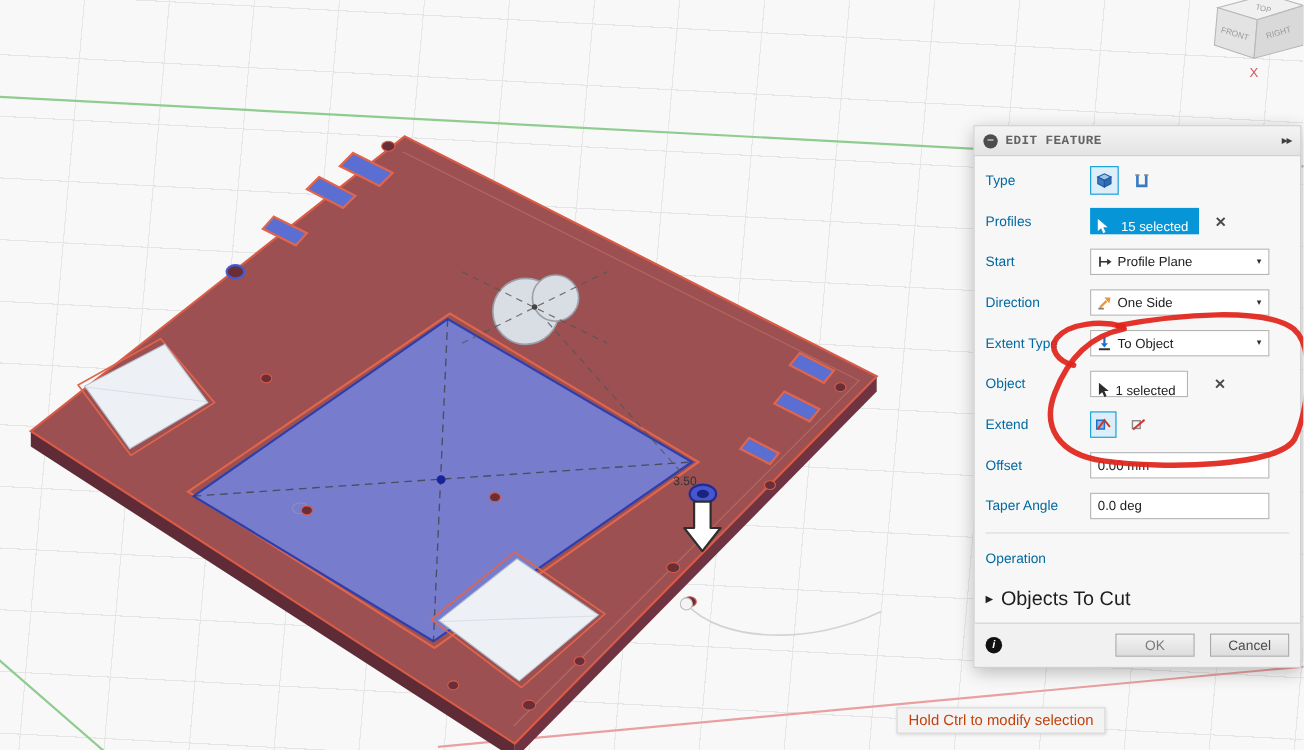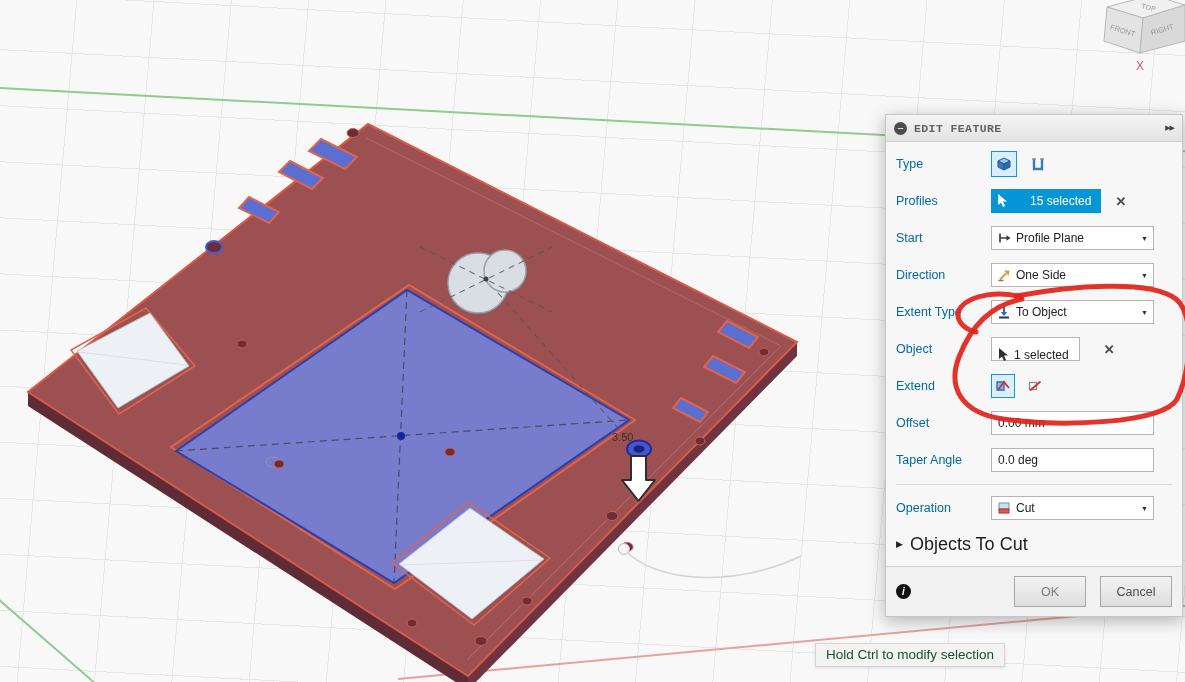--- a/index.html
+++ b/index.html
@@ -35,46 +35,46 @@
   .dlg-title{font-size:11.5px;font-weight:bold;color:#636363;letter-spacing:.4px;font-family:Liberation Mono, monospace;}
   .dock{margin-left:auto;font-size:7px;color:#3f3f3f;letter-spacing:-1px;}
   .dlg-body{padding:9px 10px 2px;}
   .row{display:flex;align-items:center;height:26px;margin-bottom:11px;}
   .lbl{width:95px;flex:none;font-size:12.5px;color:#0369a1;}
   .dd{width:163px;height:24px;box-sizing:border-box;border:1px solid #b5b5b5;background:#fff;
     display:flex;align-items:center;gap:5px;padding:0 5px;font-size:12px;color:#222;cursor:default;}
   .caret{margin-left:auto;font-size:7px;color:#2e2e2e;}
   .fld{width:163px;height:24px;box-sizing:border-box;border:1px solid #b5b5b5;background:#fff;
     font-size:12px;color:#222;padding:0 6px;font-family:inherit;}
-  .selbtn-blue{height:24px;display:flex;align-items:center;gap:22px;background:#0696d7;color:#fff;
+  .selbtn-blue{height:24px;display:flex;align-items:flex-end;gap:11px;background:#0696d7;color:#fff;
     font-size:12px;padding:0 10px 0 6px;}
   .selbtn-white{height:24px;box-sizing:border-box;display:flex;align-items:center;gap:5px;background:#fff;
     border:1px solid #b5b5b5;color:#222;font-size:12px;padding:11px 10px 0 6px;}
   .clear{margin-left:14px;color:#4a4a4a;font-size:13px;font-weight:bold;}
   .clear.obj{margin-left:24px;}
   .iconbox{width:26px;height:26px;box-sizing:border-box;display:flex;align-items:center;
     justify-content:center;margin-right:8px;}
   .iconbox.small{width:24px;height:24px;}
   .iconbox.sel{border:1px solid #0a9bd8;background:#dbeefa;}
   .sep{height:1px;background:#d9d9d9;margin:2px 0 10px;}
   .section-row{display:flex;align-items:center;gap:7px;height:24px;margin-bottom:8px;}
   .tri{font-size:9px;color:#222;}
   .section-title{font-size:18px;font-weight:normal;color:#1e1e1e;}
   .dlg-footer{border-top:1px solid #d2d2d2;background:#f1f1f1;display:flex;align-items:center;padding:9px 10px;}
   .info{width:15px;height:15px;border-radius:50%;background:#111;color:#fff;font-size:10px;font-weight:bold;
     font-style:italic;display:flex;align-items:center;justify-content:center;}
-  .btn{margin-left:14px;width:72px;height:31px;background:linear-gradient(#f3f3f3,#dddddd);
+  .btn{margin-left:14px;width:72px;height:21px;background:linear-gradient(#f3f3f3,#dddddd);
     border:1px solid #a8a8a8;font-size:12.5px;color:#4d4d4d;font-family:inherit;}
   .btn.ok{margin-left:auto;color:#7a7a7a;}
 
   
   .tooltip{
     position:absolute;left:815px;top:643px;z-index:60;
     background:#f3f3f3;border:1px solid #d6d6d6;box-shadow:0 1px 3px rgba(0,0,0,.12);
-    padding:3px 10px 4px;font-size:13.5px;color:#14532d;
+    padding:3px 10px 4px;font-size:13.5px;color:#c2410c;
   }
 </style>
 </head>
 <body>
 
 <div class="viewport">
   <div class="axis green-top"></div>
   <div class="axis green-bl"></div>
   <div class="axis red-br"></div>
 </div>
@@ -277,28 +277,20 @@
 
     <div class="row">
       <span class="lbl">Taper Angle</span>
       <input class="fld" value="0.0 deg" style="">
     </div>
 
     <div class="sep"></div>
 
     <div class="row">
       <span class="lbl">Operation</span>
-      <div class="dd">
-        <svg width="14" height="14" viewBox="0 0 14 14">
-          <rect x="2" y="2" width="10" height="6" fill="#cfe0ef" stroke="#6d93b8" stroke-width="1"></rect>
-          <rect x="2" y="8" width="10" height="4" fill="#e2574c" stroke="#b0352c" stroke-width="1"></rect>
-        </svg>
-        <span>Cut</span>
-        <span class="caret">▼</span>
-      </div>
     </div>
 
     <div class="section-row">
       <span class="tri">▶</span>
       <span class="section-title">Objects To Cut</span>
     </div>
   </div>
 
   <div class="dlg-footer">
     <span class="info">i</span>

